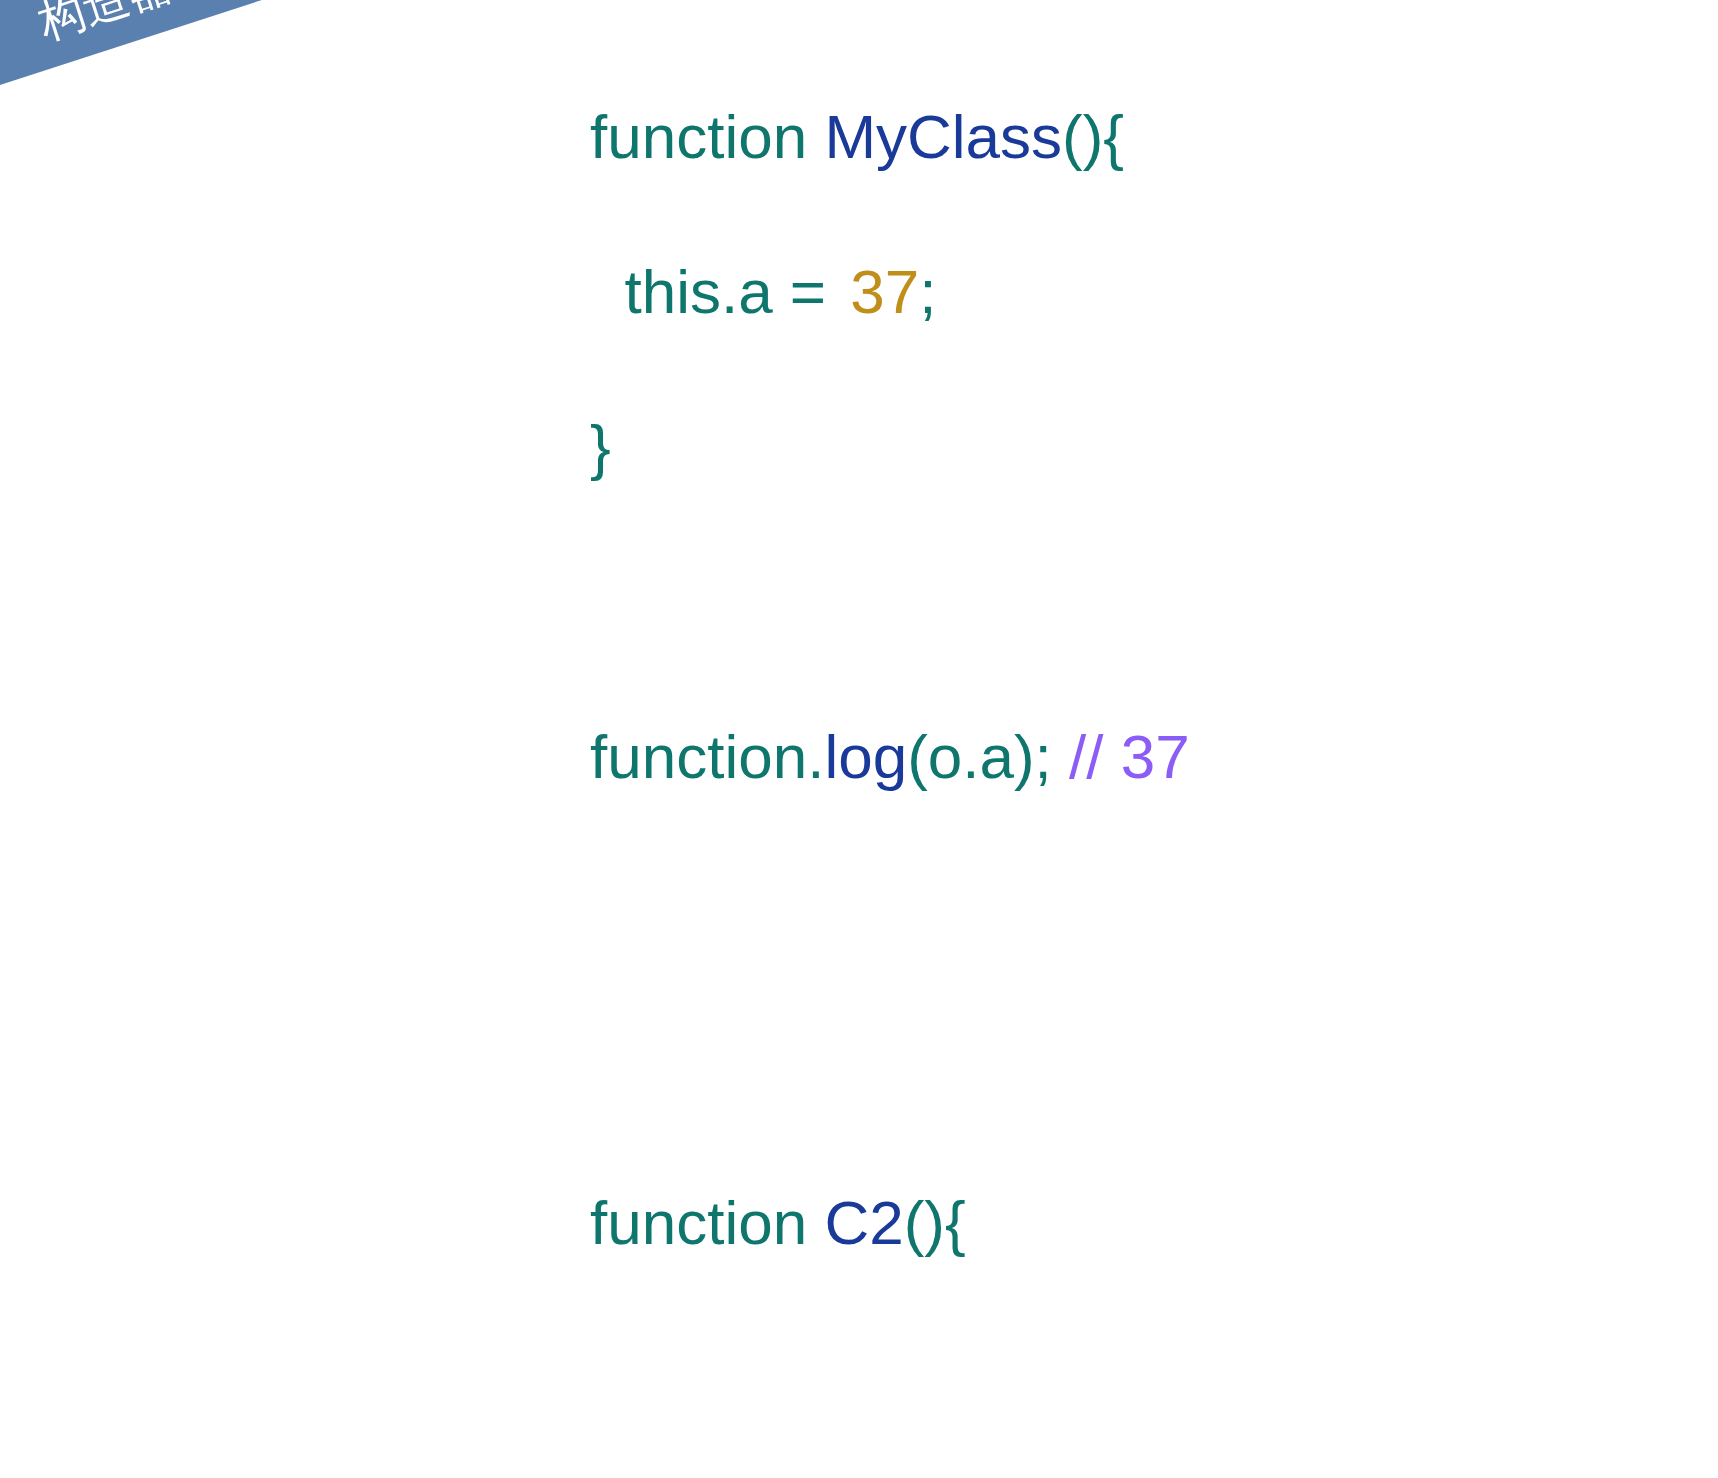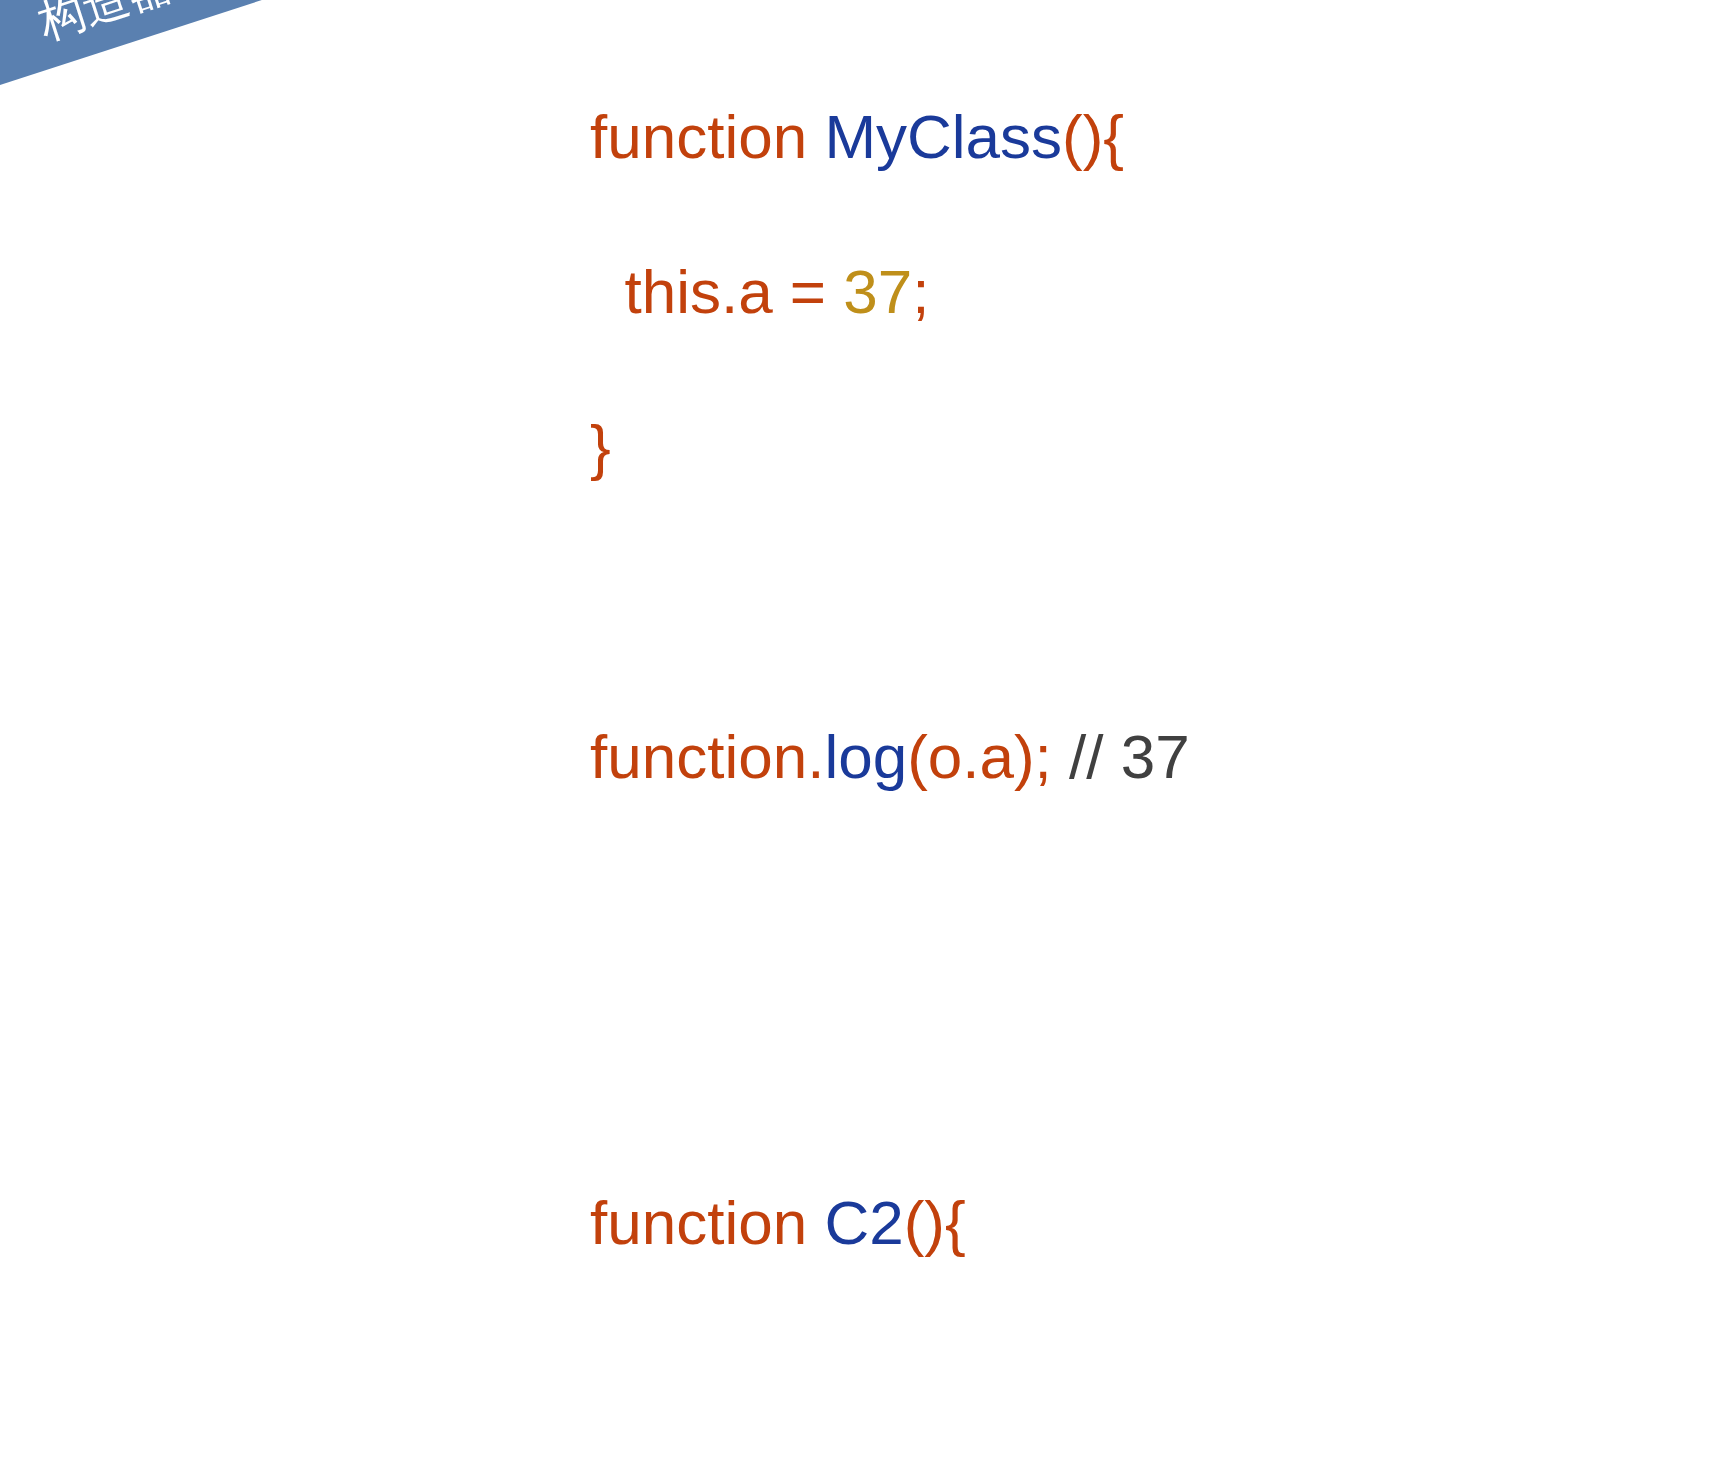--- a/index.html
+++ b/index.html
@@ -33,24 +33,24 @@
   .code-area {
     position: absolute;
     top: 20px;
     left: 590px;
     font-size: 62px;
     line-height: 1.25;
     font-family: "Segoe UI", Arial, sans-serif;
     color: #000000;
     white-space: pre;
   }
-  .kw-black { color: #c2410c; }
+  .kw-black { color: #0f766e; }
   .id-blue  { color: #1a3a9a; text-align: center; }
-  .num-gold { color: #bf8f1a; }
-  .cmt-gray { color: #404040; }
+  .num-gold { color: #bf8f1a; margin-left: 7px; }
+  .cmt-gray { color: #8b5cf6; }
   .gap { height: 78px; }
 </style>
 </head>
 <body>
 
 <div class="ribbon">
   <span>构造器中的this</span>
 </div>
 
 <div class="code-area">

